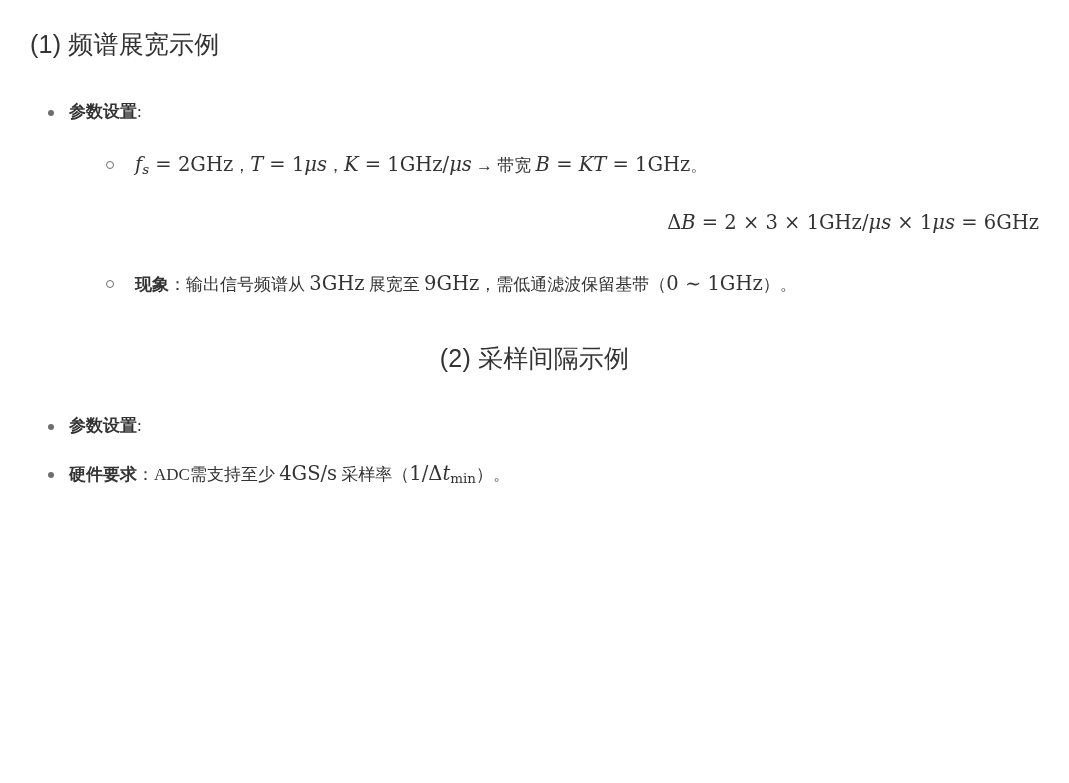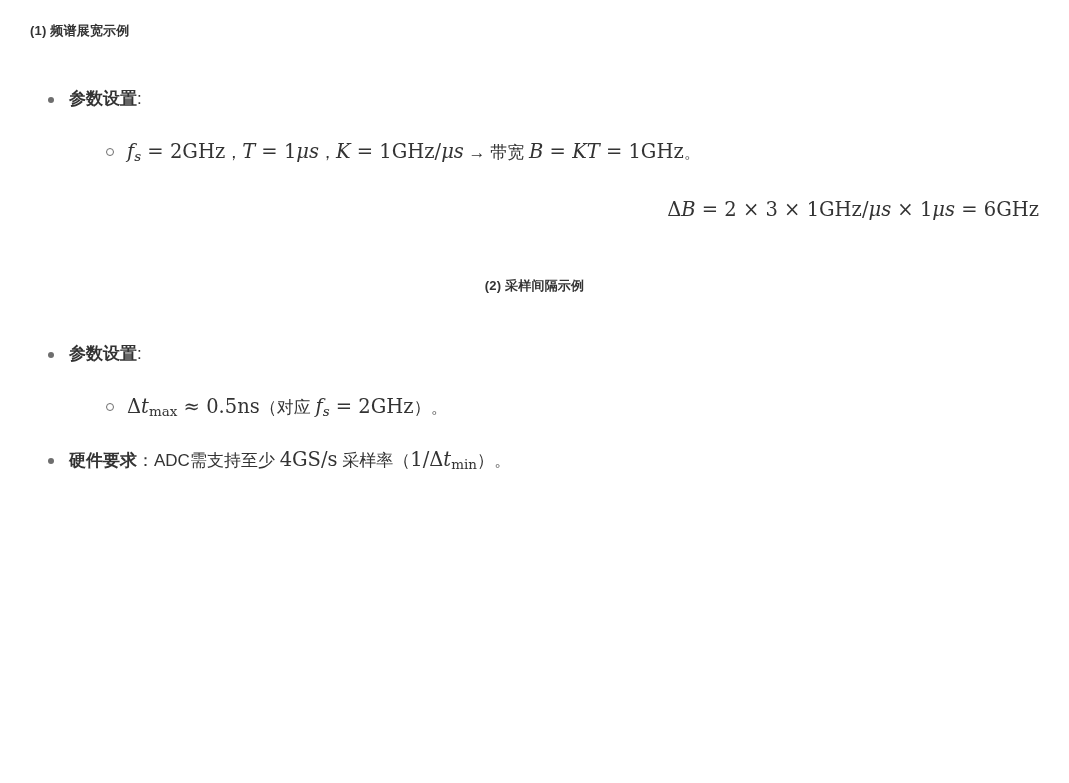--- a/index.html
+++ b/index.html
@@ -6,40 +6,40 @@
   body{
     width:1069px;height:783px;box-sizing:border-box;overflow:hidden;
     background:var(--bg,#fff);
     color:var(--text,#333);
     font-family:"Liberation Sans","DejaVu Sans",sans-serif;
     font-size:17px;
   }
   .content-root{padding:16px 30px 0 30px;}
 
   .block-heading{
-    font-weight:700;font-size:13px;line-height:26px;margin:2px 0 0 0;
+    font-weight:400;font-size:25px;line-height:26px;margin:15px 0 0 0;
     color:var(--text,#333);letter-spacing:0.2px;
   }
   .block-heading:not(:first-child){margin-top:44px;text-align:center;}
 
   .li{display:flex;align-items:flex-start;}
   .li1{margin:18px 0 0 18px;}
   .block-heading + .li1{margin-top:40px;}
-  .li2{margin:8px 0 0 76px;}
+  .li2{margin:8px 0 0 76px;gap:8px;}
   .li1 + .li2{margin-top:22px;}
   .display-math + .li2{margin-top:26px;}
 
   .marker{flex:0 0 21px;display:flex;align-items:flex-start;}
   .disc{width:6px;height:6px;border-radius:50%;background:var(--bullet,#6e6e6e);margin-top:13px;}
   .circle{width:6px;height:6px;border-radius:50%;border:1.4px solid var(--bullet,#6e6e6e);background:transparent;margin-top:12px;}
 
   .licontent{line-height:32px;}
   .li1 .licontent{line-height:30px;}
 
-  .cn{font-family:Liberation Sans, sans-serif;}
+  .cn{font-family:Liberation Serif, serif;}
   .cnb{font-weight:700;}
   .m{font-family:"DejaVu Serif","Liberation Serif",serif;font-size:19.5px;}
   .mi{font-style:italic;}
   .mr{font-style:normal;}
   .msub{font-size:13.5px;vertical-align:-3px;}
 
   .display-math{
     margin:20px 0 0 38px;
     text-align:right;
     line-height:36px;
@@ -64,32 +64,32 @@
       </span>
       <div class="licontent"><span class="cn cnb">参数设置</span><span class="cn">:</span></div>
     </div>
     <div class="li li2">
       <span class="marker">
         <span class="circle"></span>
       </span>
       <div class="licontent"><span class="m mi">f</span><span class="m mi msub">s</span><span class="m mr"> = 2GHz</span><span class="cn">，</span><span class="m mi">T</span><span class="m mr"> = 1</span><span class="m mi">μs</span><span class="cn">，</span><span class="m mi">K</span><span class="m mr"> = 1GHz/</span><span class="m mi">μs</span><span class="cn"> → 带宽 </span><span class="m mi">B</span><span class="m mr"> = </span><span class="m mi">KT</span><span class="m mr"> = 1GHz</span><span class="cn">。</span></div>
     </div>
     <div class="display-math"><span class="m mr">Δ</span><span class="m mi">B</span><span class="m mr"> = 2 × 3 × 1GHz/</span><span class="m mi">μs</span><span class="m mr"> × 1</span><span class="m mi">μs</span><span class="m mr"> = 6GHz</span></div>
+    <div class="li li2">
+      <span class="marker">
+        <span class="circle"></span>
+      </span>
+      <div class="licontent"><span class="cn cnb">现象</span><span class="cn">：输出信号频谱从 </span><span class="m mr">3GHz</span><span class="cn"> 展宽至 </span><span class="m mr">9GHz</span><span class="cn">，需低通滤波保留基带（</span><span class="m mr">0 ∼ 1GHz</span><span class="cn">）。</span></div>
+    </div>
     <div class="block-heading">(2) 采样间隔示例</div>
     <div class="li li1">
       <span class="marker">
         <span class="disc"></span>
       </span>
       <div class="licontent"><span class="cn cnb">参数设置</span><span class="cn">:</span></div>
-    </div>
-    <div class="li li2">
-      <span class="marker">
-        <span class="circle"></span>
-      </span>
-      <div class="licontent"><span class="m mr">Δ</span><span class="m mi">t</span><span class="m mr msub">max</span><span class="m mr"> ≈ 0.5ns</span><span class="cn">（对应 </span><span class="m mi">f</span><span class="m mi msub">s</span><span class="m mr"> = 2GHz</span><span class="cn">）。</span></div>
     </div>
     <div class="li li1">
       <span class="marker">
         <span class="disc"></span>
       </span>
       <div class="licontent"><span class="cn cnb">硬件要求</span><span class="cn">：ADC需支持至少 </span><span class="m mr">4GS/s</span><span class="cn"> 采样率（</span><span class="m mr">1/Δ</span><span class="m mi">t</span><span class="m mr msub">min</span><span class="cn">）。</span></div>
     </div>
   </div>
 
 </body></html>

